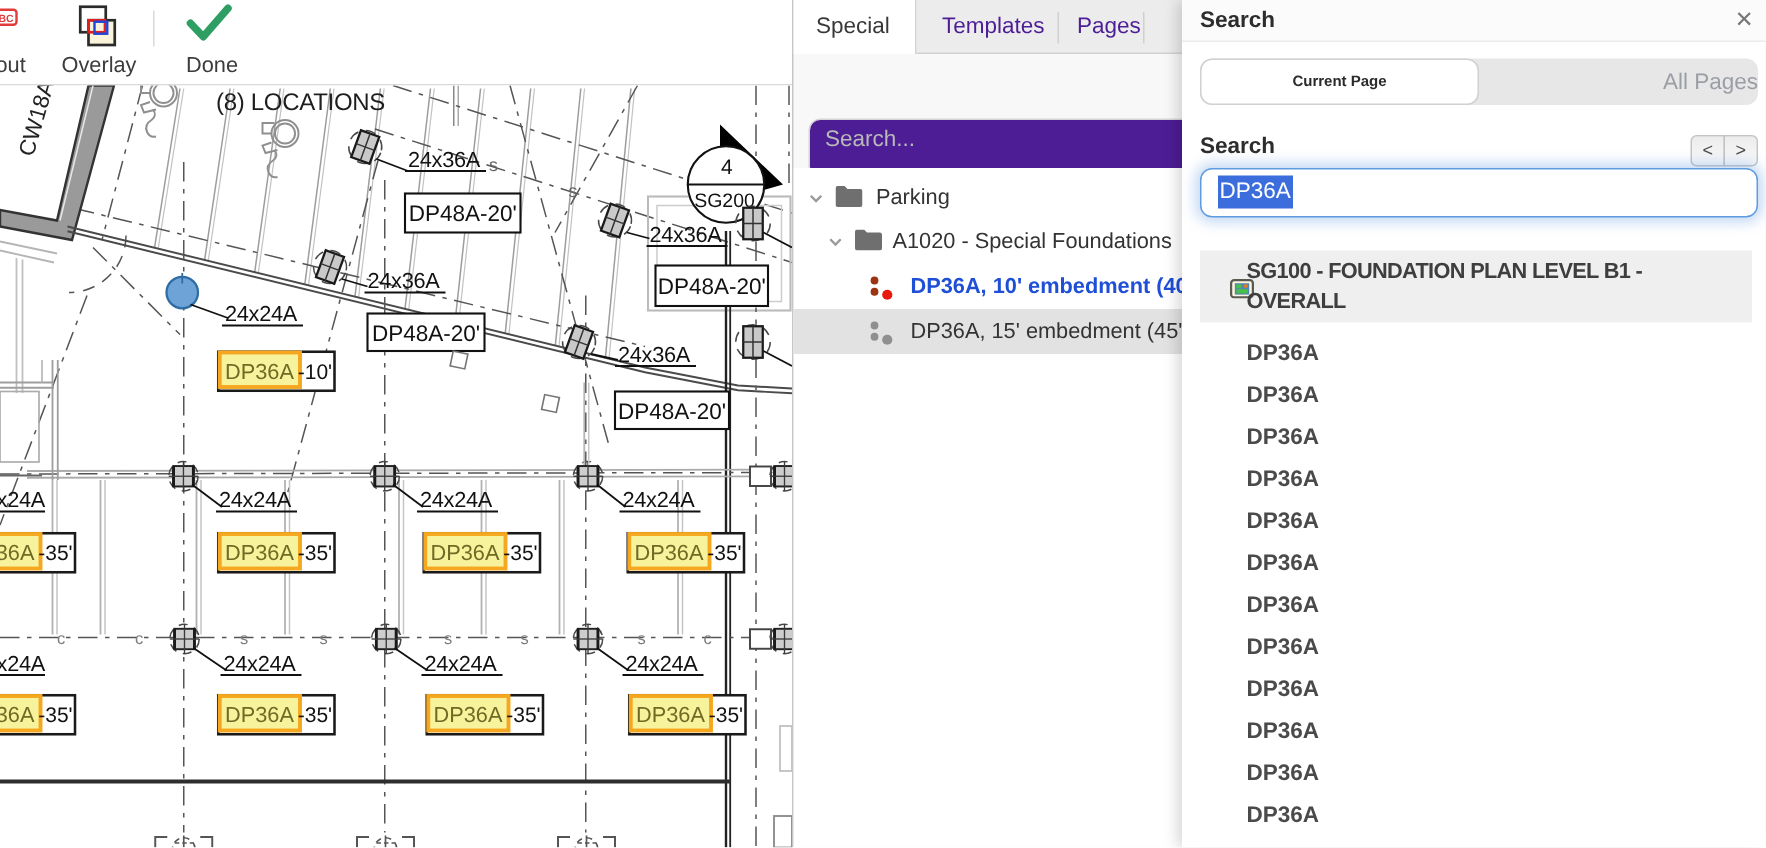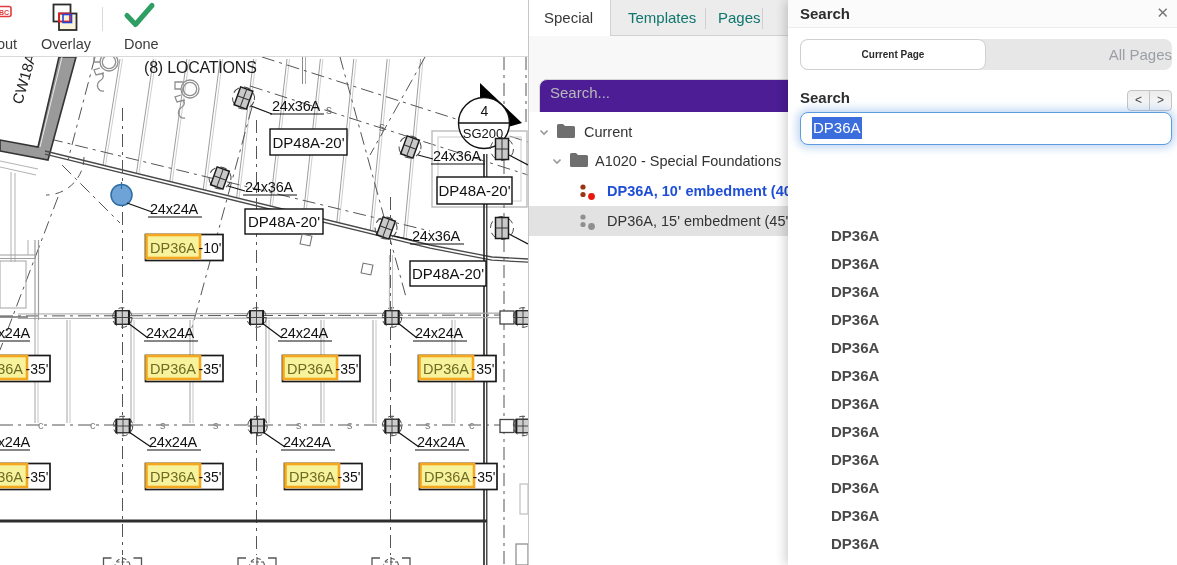--- a/index.html
+++ b/index.html
@@ -16,21 +16,21 @@
   #drawing { position:absolute; left:0; top:57px; width:528px; height:508px;
     background:#fff; }
 
   
   #midpanel { position:absolute; left:528px; top:0; width:260px; height:565px;
     background:#f8f8f8; border-left:1px solid #c6c6c6; overflow:hidden; }
   #tabbar { position:absolute; left:0; top:0; width:260px; height:36px;
     background:#ececec; border-bottom:1px solid #d2d2d2; }
   #tab-active { position:absolute; left:0; top:0; width:82px; height:36px;
     background:#fff; border-right:1px solid #d2d2d2; }
-  .tab-txt { position:absolute; top:9px; font-size:15px; color:#0f766e; }
+  .tab-txt { position:absolute; top:9px; font-size:15px; color:#4c1d95; }
   .tab-sep { position:absolute; top:8px; width:1px; height:21px; background:#d0d0d0; }
   #mid-search { position:absolute; left:10px; top:79px; width:300px; height:40px;
     background:#4c1d95; border:1px solid #d5d5d5; border-radius:8px; color:#b9b9b9;
     font-size:15px; line-height:26px; padding-left:10px; }
   #treearea { position:absolute; left:0; top:112px; width:260px; height:453px; background:#fff; }
   .trow { position:absolute; left:0; width:260px; height:30px; font-size:14.5px;
     color:#333; line-height:30px; white-space:nowrap; }
   .chev { position:absolute; top:12px; width:9px; height:9px; color:#909090; font-size:11px; line-height:9px; }
 
   
@@ -349,21 +349,21 @@
     </div>
     <div id="mid-search">Search...</div>
     <div id="treearea">
       <div class="trow" style="top:5px;">
         <svg class="chev" style="position:absolute;left:10px;top:12px;" width="10" height="7">
             <path d="M1.5 1.5 L5 5 L8.5 1.5" fill="none" stroke="#9a9a9a" stroke-width="1.6"></path>
           </svg>
         <svg style="position:absolute;left:28px;top:7px;" width="18" height="14" viewBox="0 0 18 14">
             <path d="M0 1.5 Q0 0 1.5 0 L6 0 L8 2 L16.5 2 Q18 2 18 3.5 L18 12.5 Q18 14 16.5 14 L1.5 14 Q0 14 0 12.5 Z" fill="#6f6f6f"></path>
           </svg>
-        <span style="position:absolute;left:55px;">Current</span>
+        <span style="position:absolute;left:55px;">Parking</span>
       </div>
       <div class="trow" style="top:34px;">
         <svg class="chev" style="position:absolute;left:23px;top:12px;" width="10" height="7">
             <path d="M1.5 1.5 L5 5 L8.5 1.5" fill="none" stroke="#9a9a9a" stroke-width="1.6"></path>
           </svg>
         <svg style="position:absolute;left:41px;top:7px;" width="18" height="14" viewBox="0 0 18 14">
             <path d="M0 1.5 Q0 0 1.5 0 L6 0 L8 2 L16.5 2 Q18 2 18 3.5 L18 12.5 Q18 14 16.5 14 L1.5 14 Q0 14 0 12.5 Z" fill="#6f6f6f"></path>
           </svg>
         <span style="position:absolute;left:66px;">A1020 - Special Foundations</span>
       </div>
@@ -392,20 +392,30 @@
         <span id="rp-close">✕</span>
       </div>
     <div id="seg">
       <div id="seg-a">Current Page</div>
       <div id="seg-b">All Pages</div>
     </div>
     <div id="rp-label">Search</div>
     <div class="navbtn" style="left:339px;border-radius:4px 0 0 4px;">&lt;</div>
     <div class="navbtn" style="left:361px;border-radius:0 4px 4px 0;">&gt;</div>
     <div id="rp-input"><span class="sel">DP36A</span></div>
+    <div id="res1">
+      <svg style="position:absolute;left:20px;top:19px;" width="16" height="13">
+        <rect x="0.75" y="0.75" width="14.5" height="11.5" rx="2" fill="#fdf6dd" stroke="#5a5a52" stroke-width="1.5"></rect>
+        <rect x="3.2" y="2.8" width="9.6" height="7.6" fill="#4f87b5"></rect>
+        <rect x="4.2" y="3.6" width="3.4" height="2.6" fill="#49c04a"></rect>
+        <rect x="4.2" y="6.8" width="7.6" height="2.8" fill="#49c04a"></rect>
+        <rect x="9.2" y="3.6" width="2.6" height="2.2" fill="#e07b28"></rect>
+      </svg>
+      <div class="txt">SG100 - FOUNDATION PLAN LEVEL B1 -<br>OVERALL</div>
+    </div>
     <div class="ritem" style="top:222px;">DP36A</div>
     <div class="ritem" style="top:250px;">DP36A</div>
     <div class="ritem" style="top:278px;">DP36A</div>
     <div class="ritem" style="top:306px;">DP36A</div>
     <div class="ritem" style="top:334px;">DP36A</div>
     <div class="ritem" style="top:362px;">DP36A</div>
     <div class="ritem" style="top:390px;">DP36A</div>
     <div class="ritem" style="top:418px;">DP36A</div>
     <div class="ritem" style="top:446px;">DP36A</div>
     <div class="ritem" style="top:474px;">DP36A</div>

